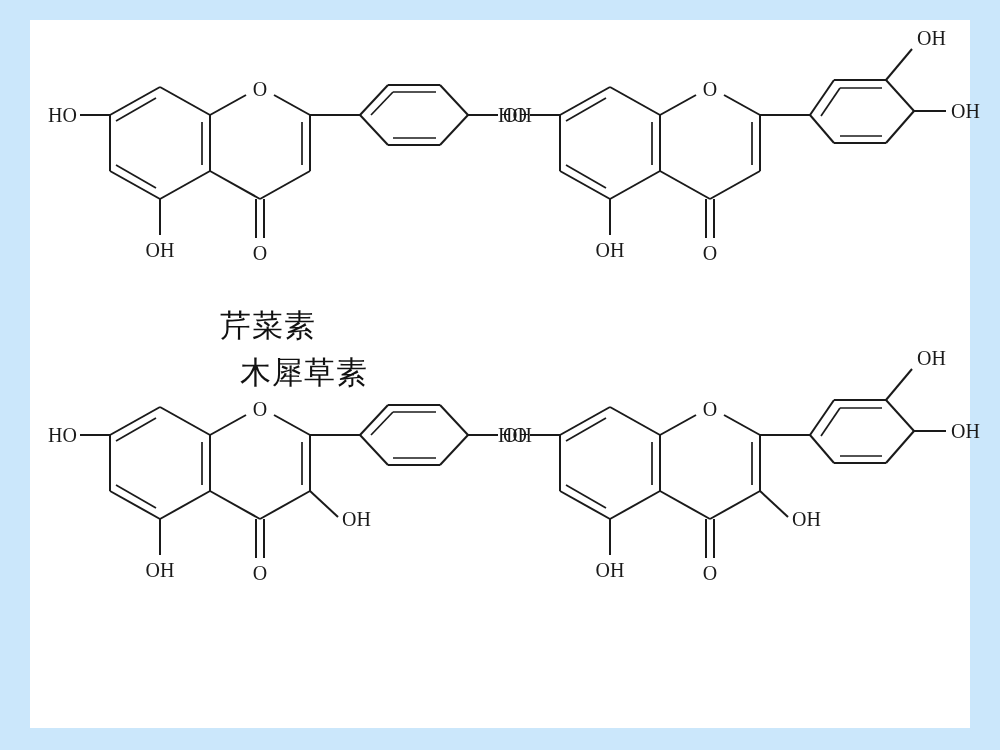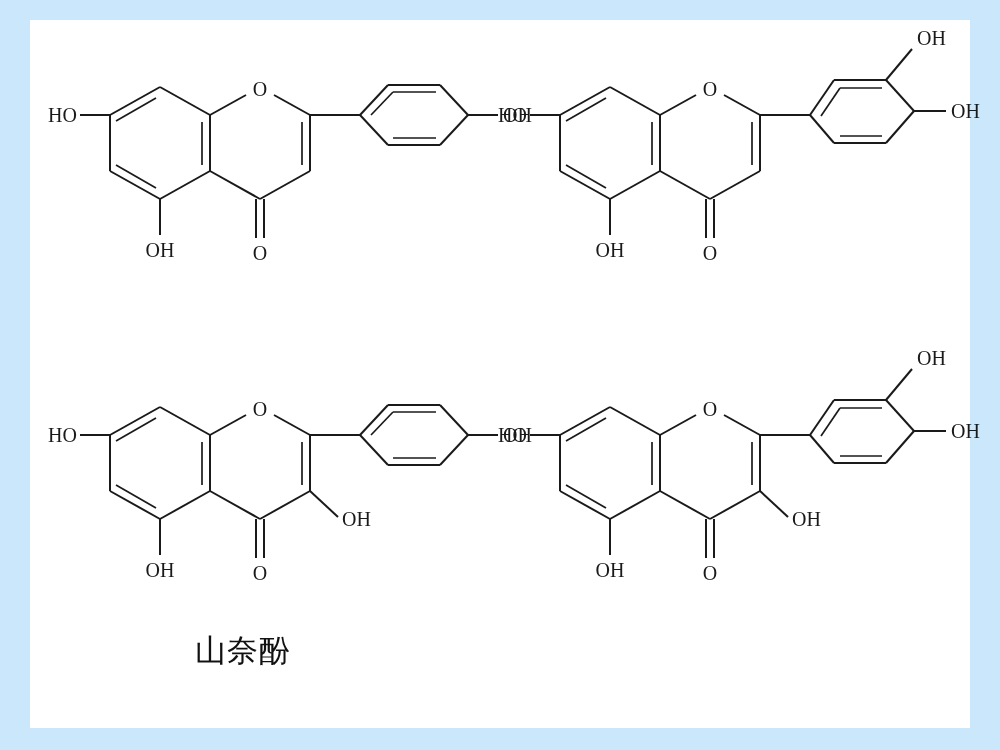--- a/index.html
+++ b/index.html
@@ -160,20 +160,22 @@
 
       <text class="atom" x="-2" y="47" text-anchor="start">HO</text>
       <text class="atom" x="210" y="21" text-anchor="middle">O</text>
       <text class="atom" x="110" y="182" text-anchor="middle">OH</text>
       <text class="atom" x="210" y="185" text-anchor="middle">O</text>
       <text class="atom" x="417" y="-30" text-anchor="start">OH</text>
       <text class="atom" x="451" y="43" text-anchor="start">OH</text>
     </svg>
   </div>
 
+  <div class="label-cn" style="left:190px; top:285px;">芹菜素</div>
+  <div class="label-cn" style="left:210px; top:332px;">木犀草素</div>
 
   <div class="struct" style="left:20px; top:375px;">
     <svg width="440" height="220" viewBox="0 0 440 220">
       <g>
         <path class="bond" d="M60,40 L110,12"></path>
         <path class="bond" d="M110,12 L160,40"></path>
         <path class="bond" d="M160,40 L160,96"></path>
         <path class="bond" d="M160,96 L110,124"></path>
         <path class="bond" d="M110,124 L60,96"></path>
         <path class="bond" d="M60,96 L60,40"></path>
@@ -262,15 +264,14 @@
       <text class="atom" x="-2" y="47" text-anchor="start">HO</text>
       <text class="atom" x="210" y="21" text-anchor="middle">O</text>
       <text class="atom" x="110" y="182" text-anchor="middle">OH</text>
       <text class="atom" x="210" y="185" text-anchor="middle">O</text>
       <text class="atom" x="292" y="131" text-anchor="start">OH</text>
       <text class="atom" x="417" y="-30" text-anchor="start">OH</text>
       <text class="atom" x="451" y="43" text-anchor="start">OH</text>
     </svg>
   </div>
 
-  <div class="label-cn" style="left:165px; top:610px;">山奈酚</div>
 
 </div>
 
 </body></html>

